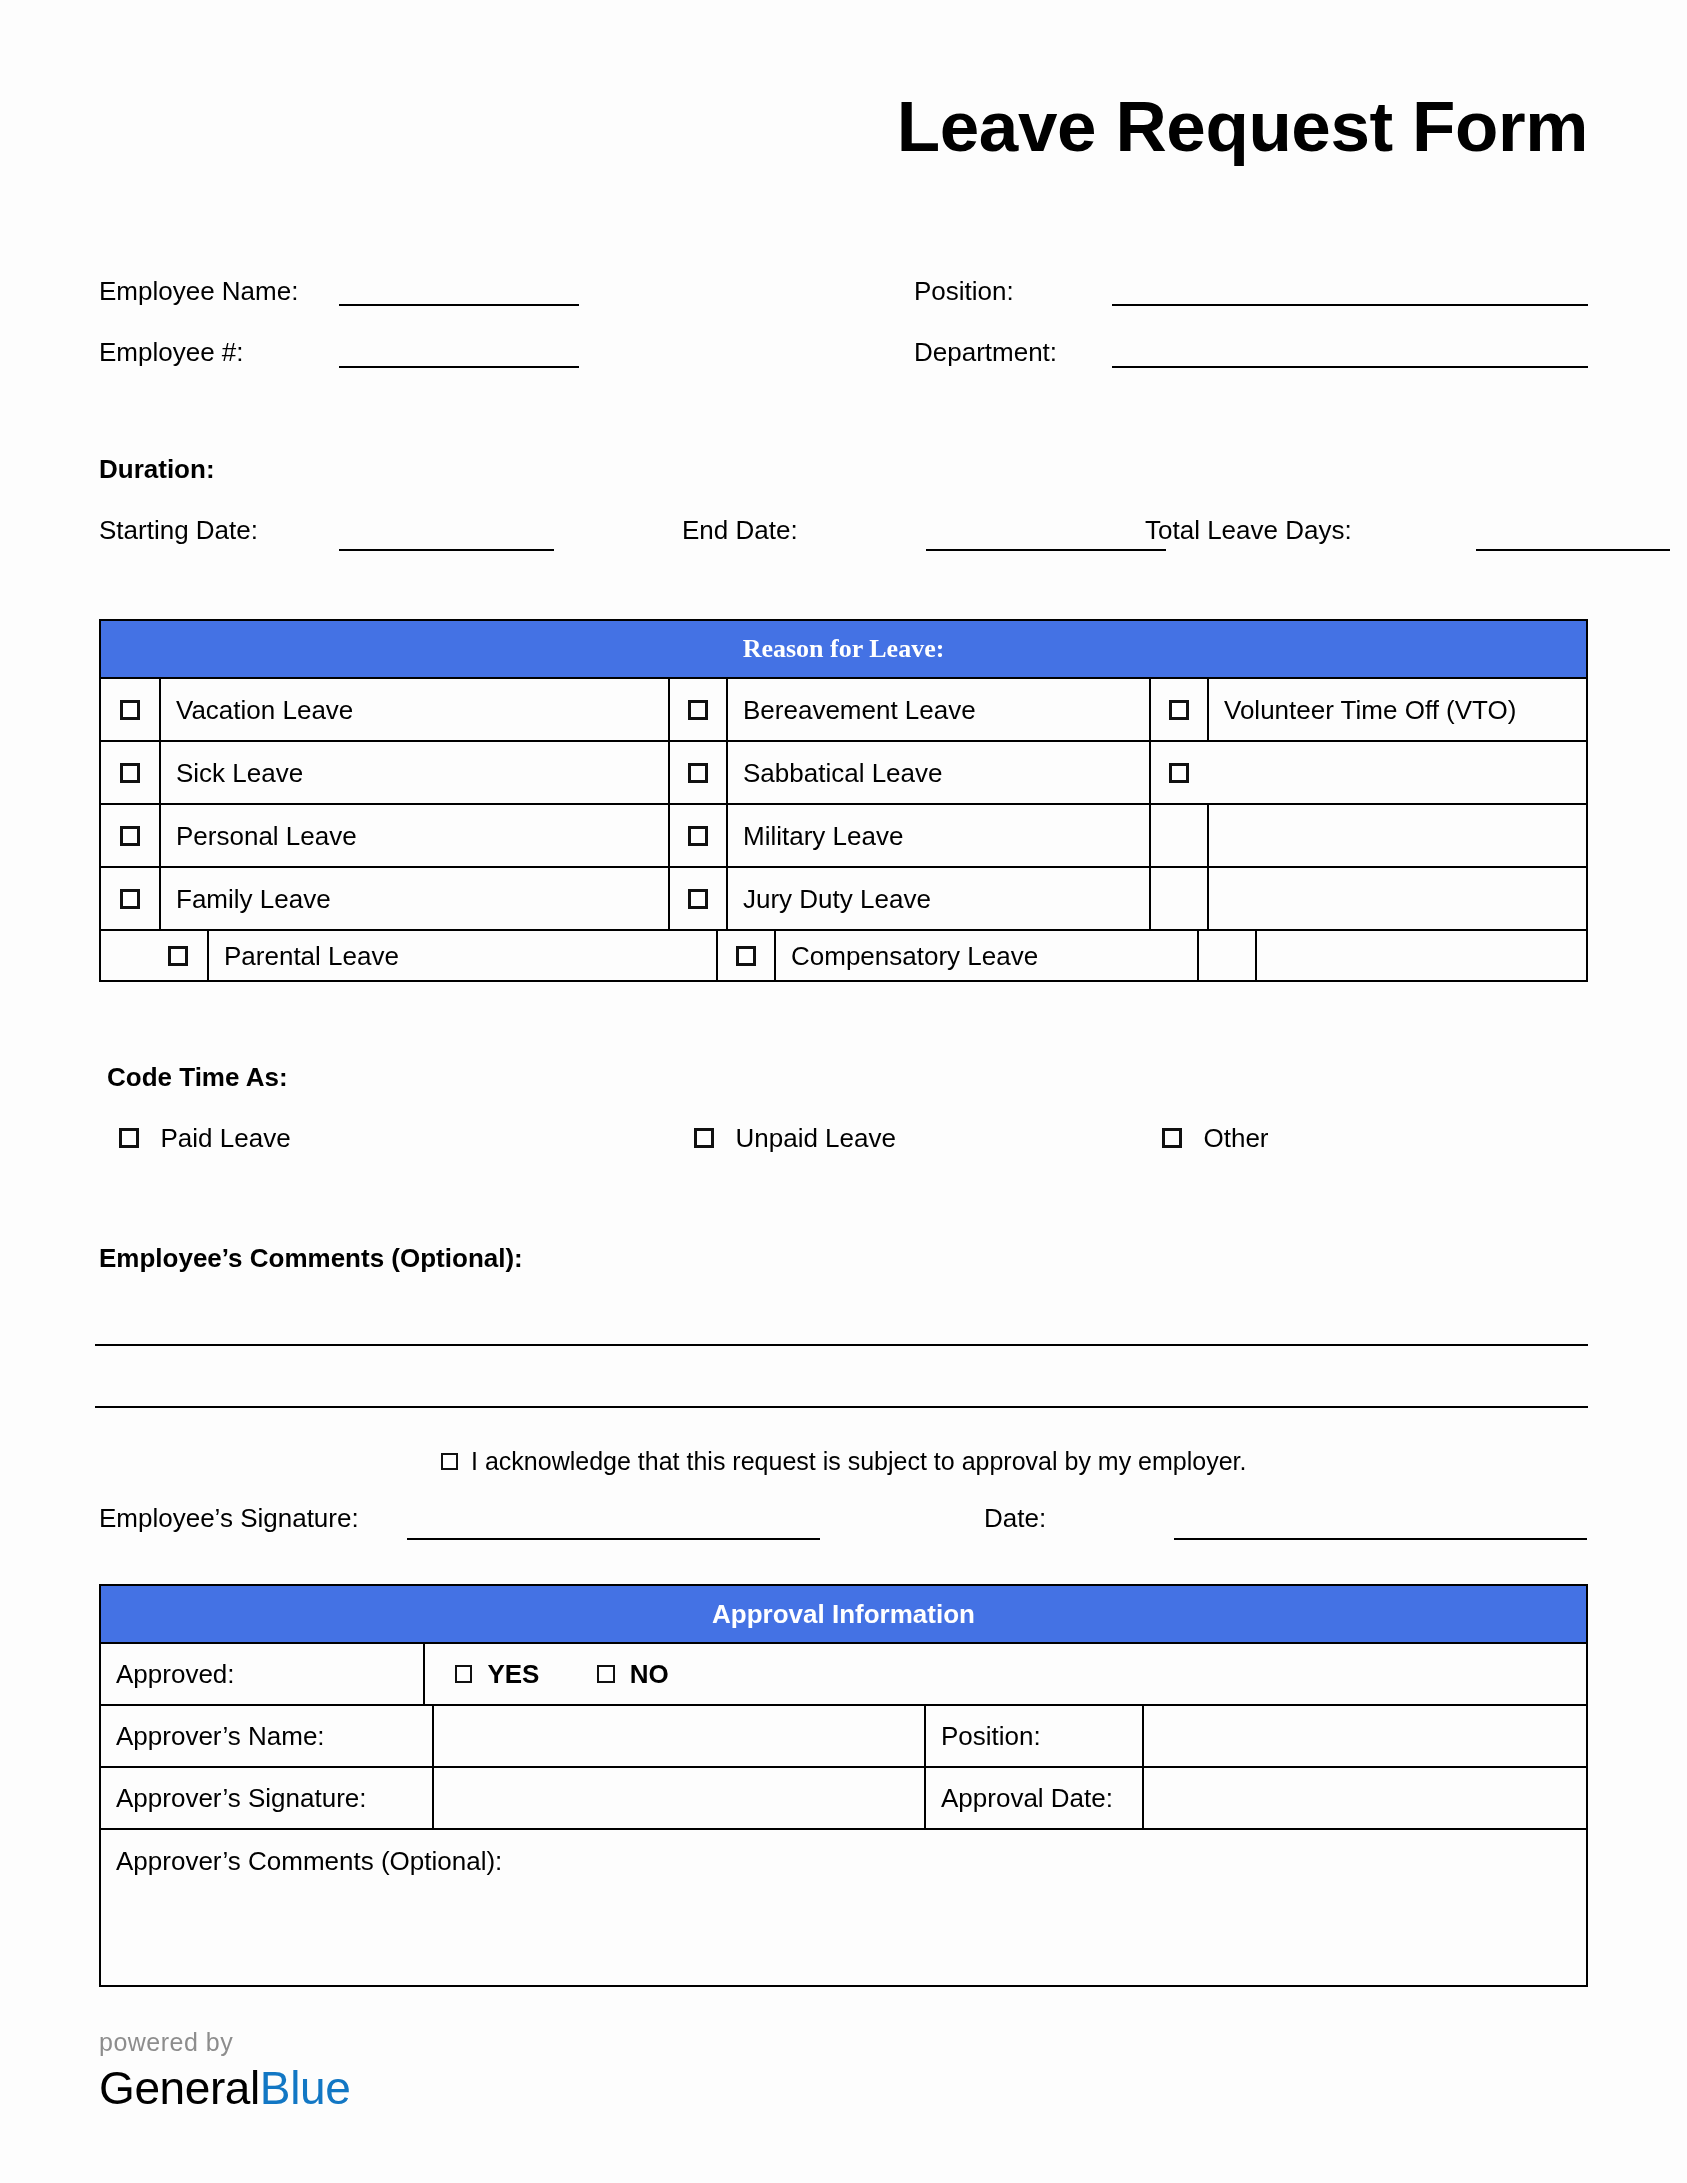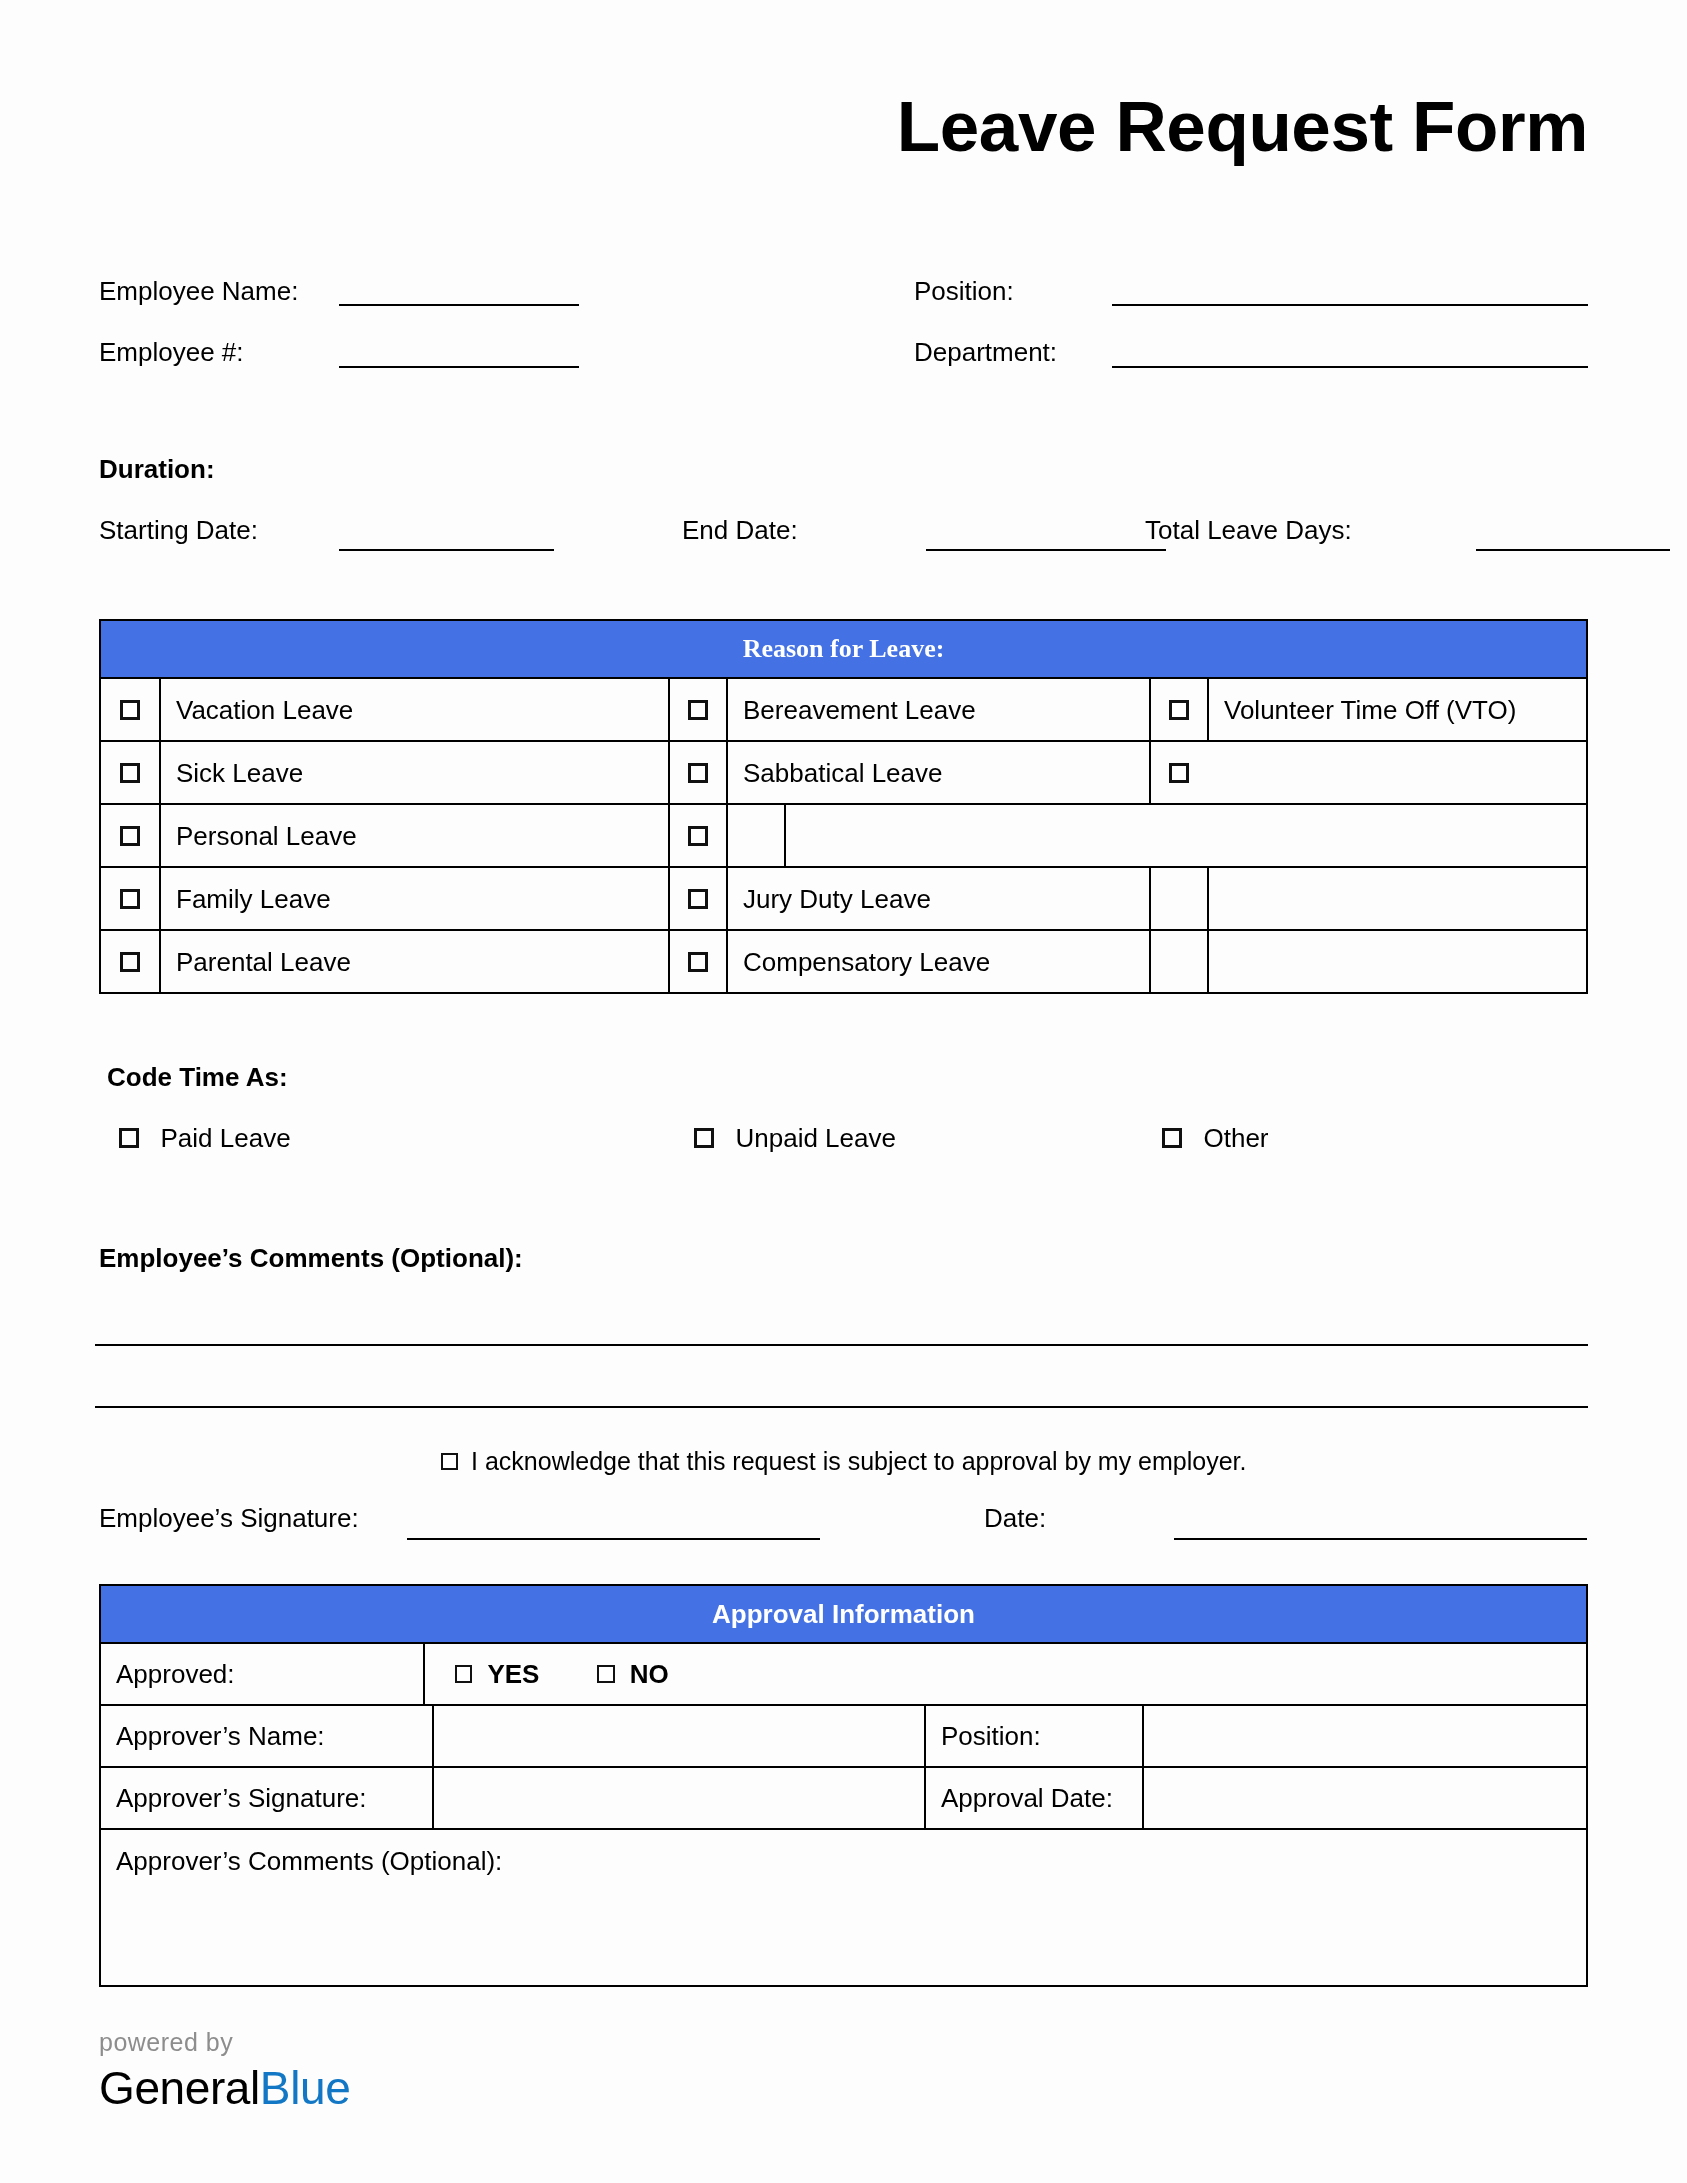--- a/index.html
+++ b/index.html
@@ -252,20 +252,23 @@
             <div class="trow" style="height: 63px;">
               <div class="tcell cb" style="width: 58px;">
                 <span class="cbox"></span>
               </div>
               <div class="tcell txt" style="width: 509px;">
                 <span>Personal Leave</span>
               </div>
               <div class="tcell cb" style="width: 58px;">
                 <span class="cbox"></span>
               </div>
+              <div class="tcell txt" style="width: 423px;">
+                <span>Military Leave</span>
+              </div>
               <div class="tcell cb" style="width: 58px;"></div>
               <div class="tcell txt" style="flex: 1 1 0%;">
                 <span></span>
               </div>
             </div>
             <div class="trow" style="height: 63px;">
               <div class="tcell cb" style="width: 58px;">
                 <span class="cbox"></span>
               </div>
               <div class="tcell txt" style="width: 509px;">
@@ -275,21 +278,21 @@
                 <span class="cbox"></span>
               </div>
               <div class="tcell txt" style="width: 423px;">
                 <span>Jury Duty Leave</span>
               </div>
               <div class="tcell cb" style="width: 58px;"></div>
               <div class="tcell txt" style="flex: 1 1 0%;">
                 <span></span>
               </div>
             </div>
-            <div class="trow" style="height: 63px;">
+            <div class="trow" style="height: 51px; padding-left: 48px;">
               <div class="tcell cb" style="width: 58px;">
                 <span class="cbox"></span>
               </div>
               <div class="tcell txt" style="width: 509px;">
                 <span>Parental Leave</span>
               </div>
               <div class="tcell cb" style="width: 58px;">
                 <span class="cbox"></span>
               </div>
               <div class="tcell txt" style="width: 423px;">

